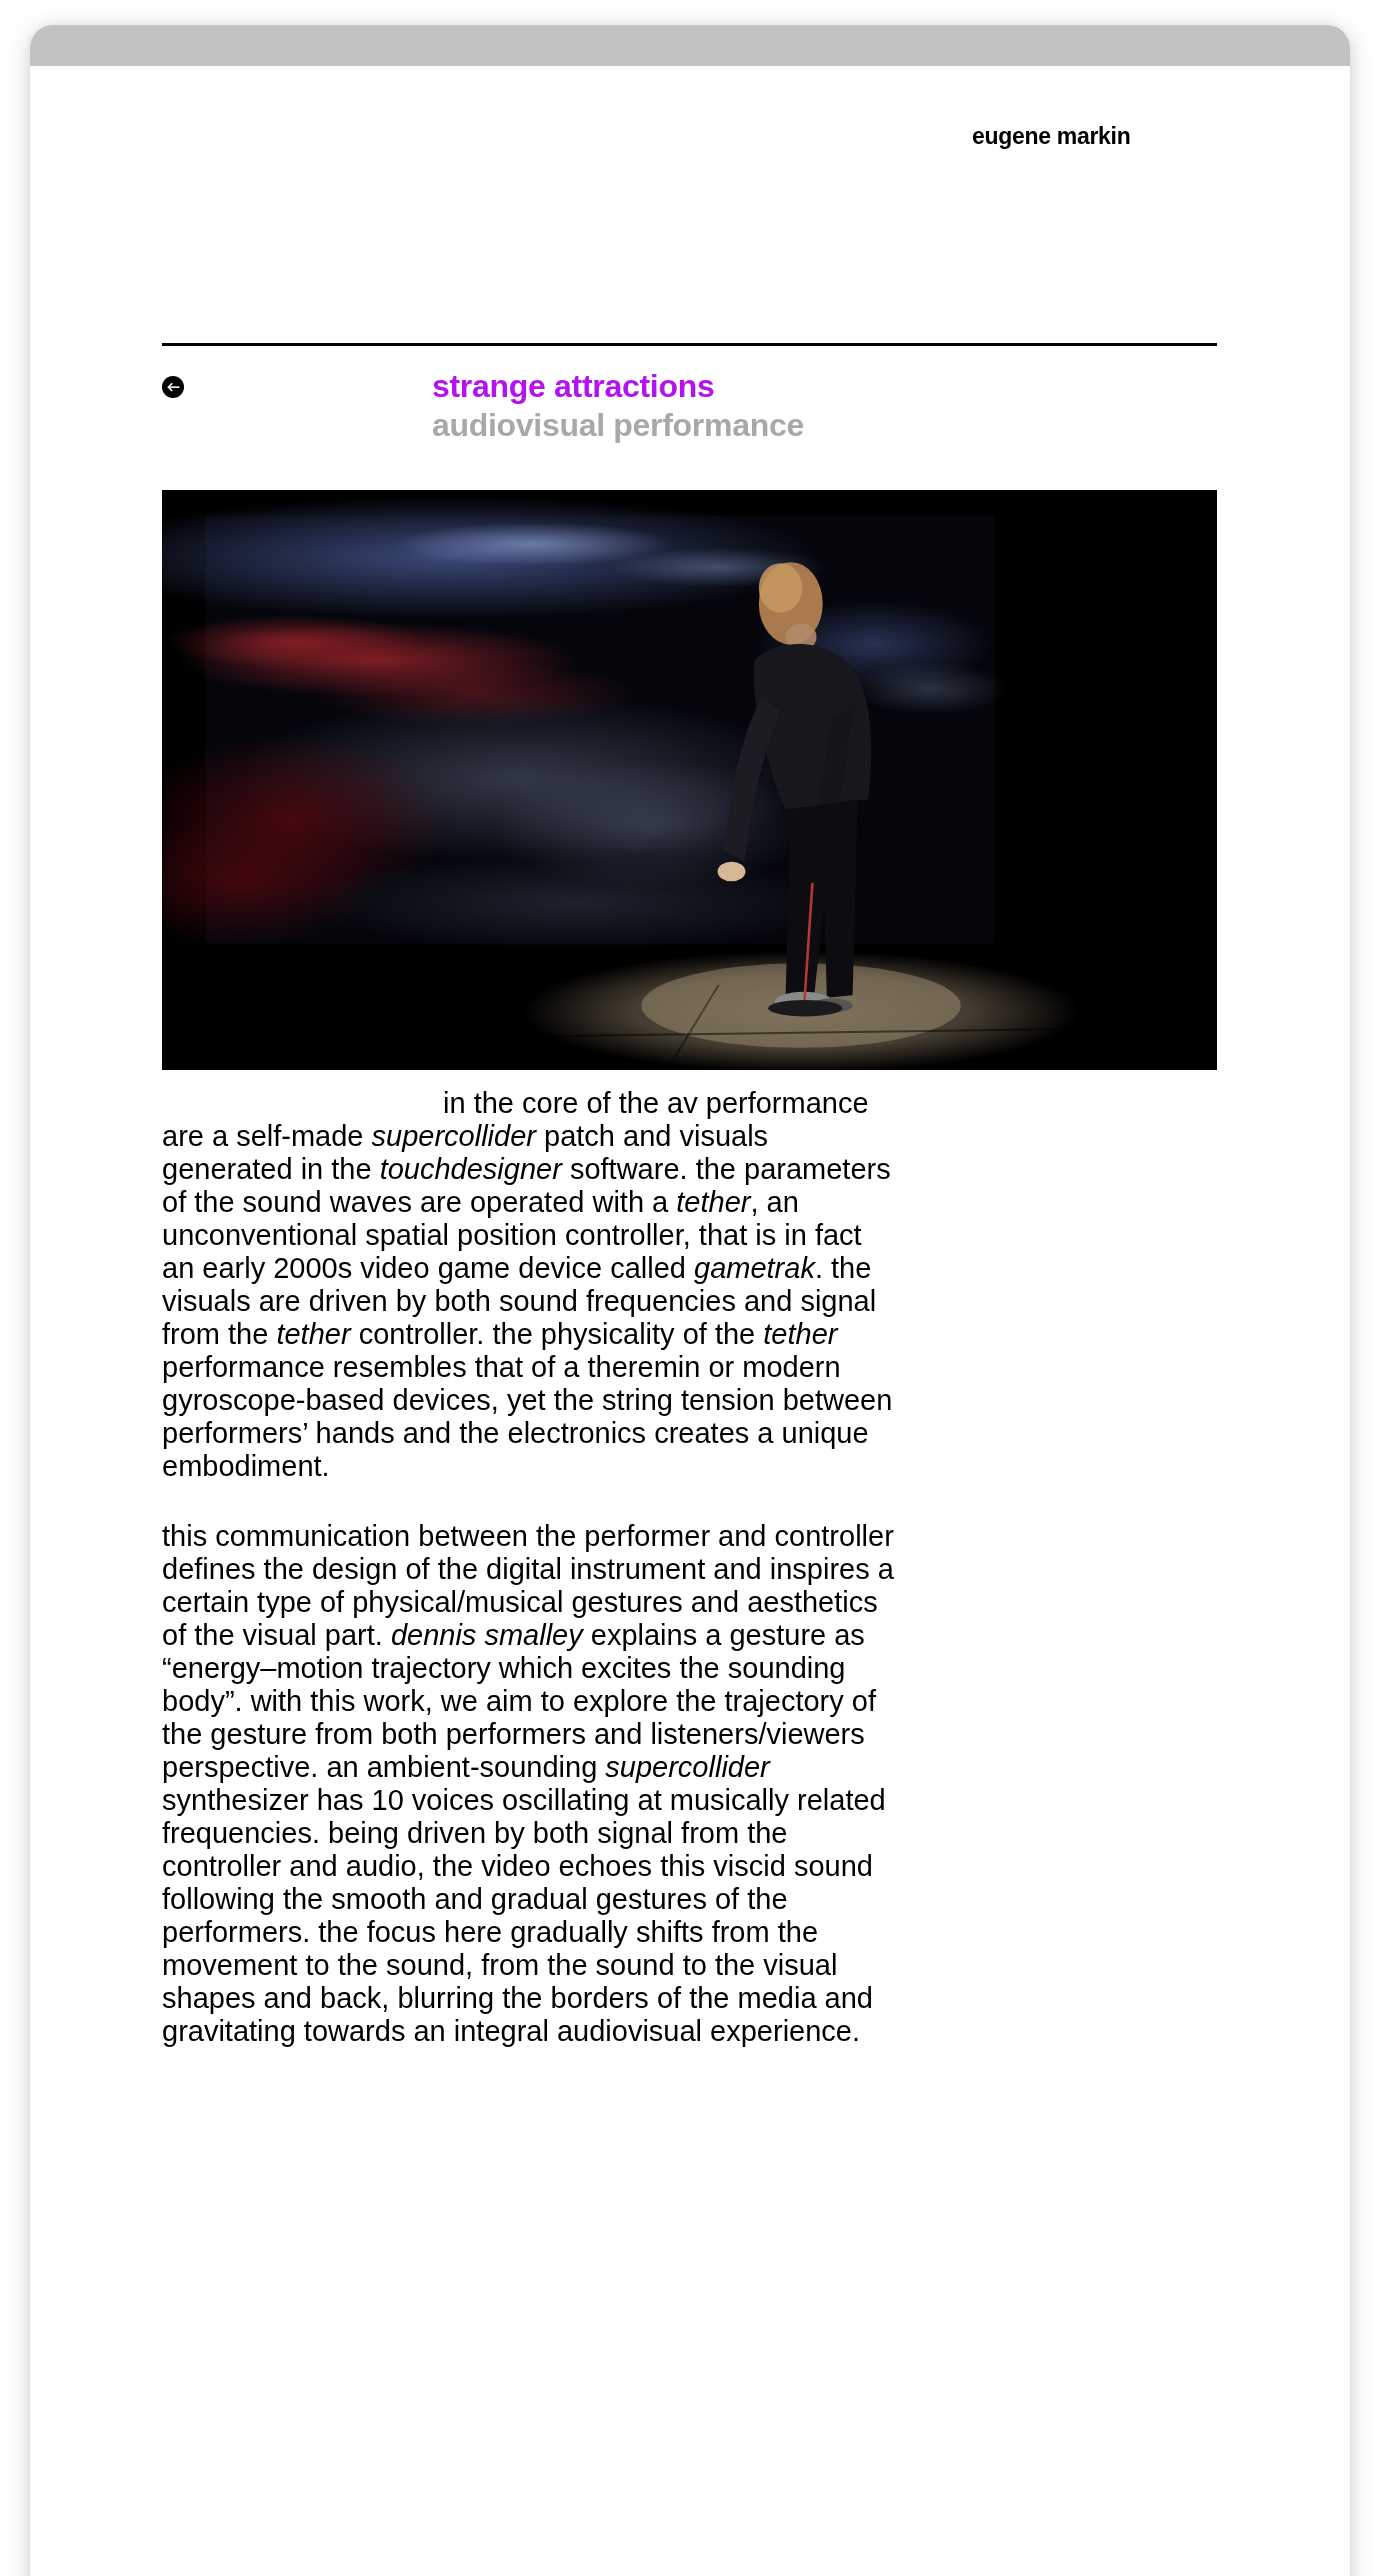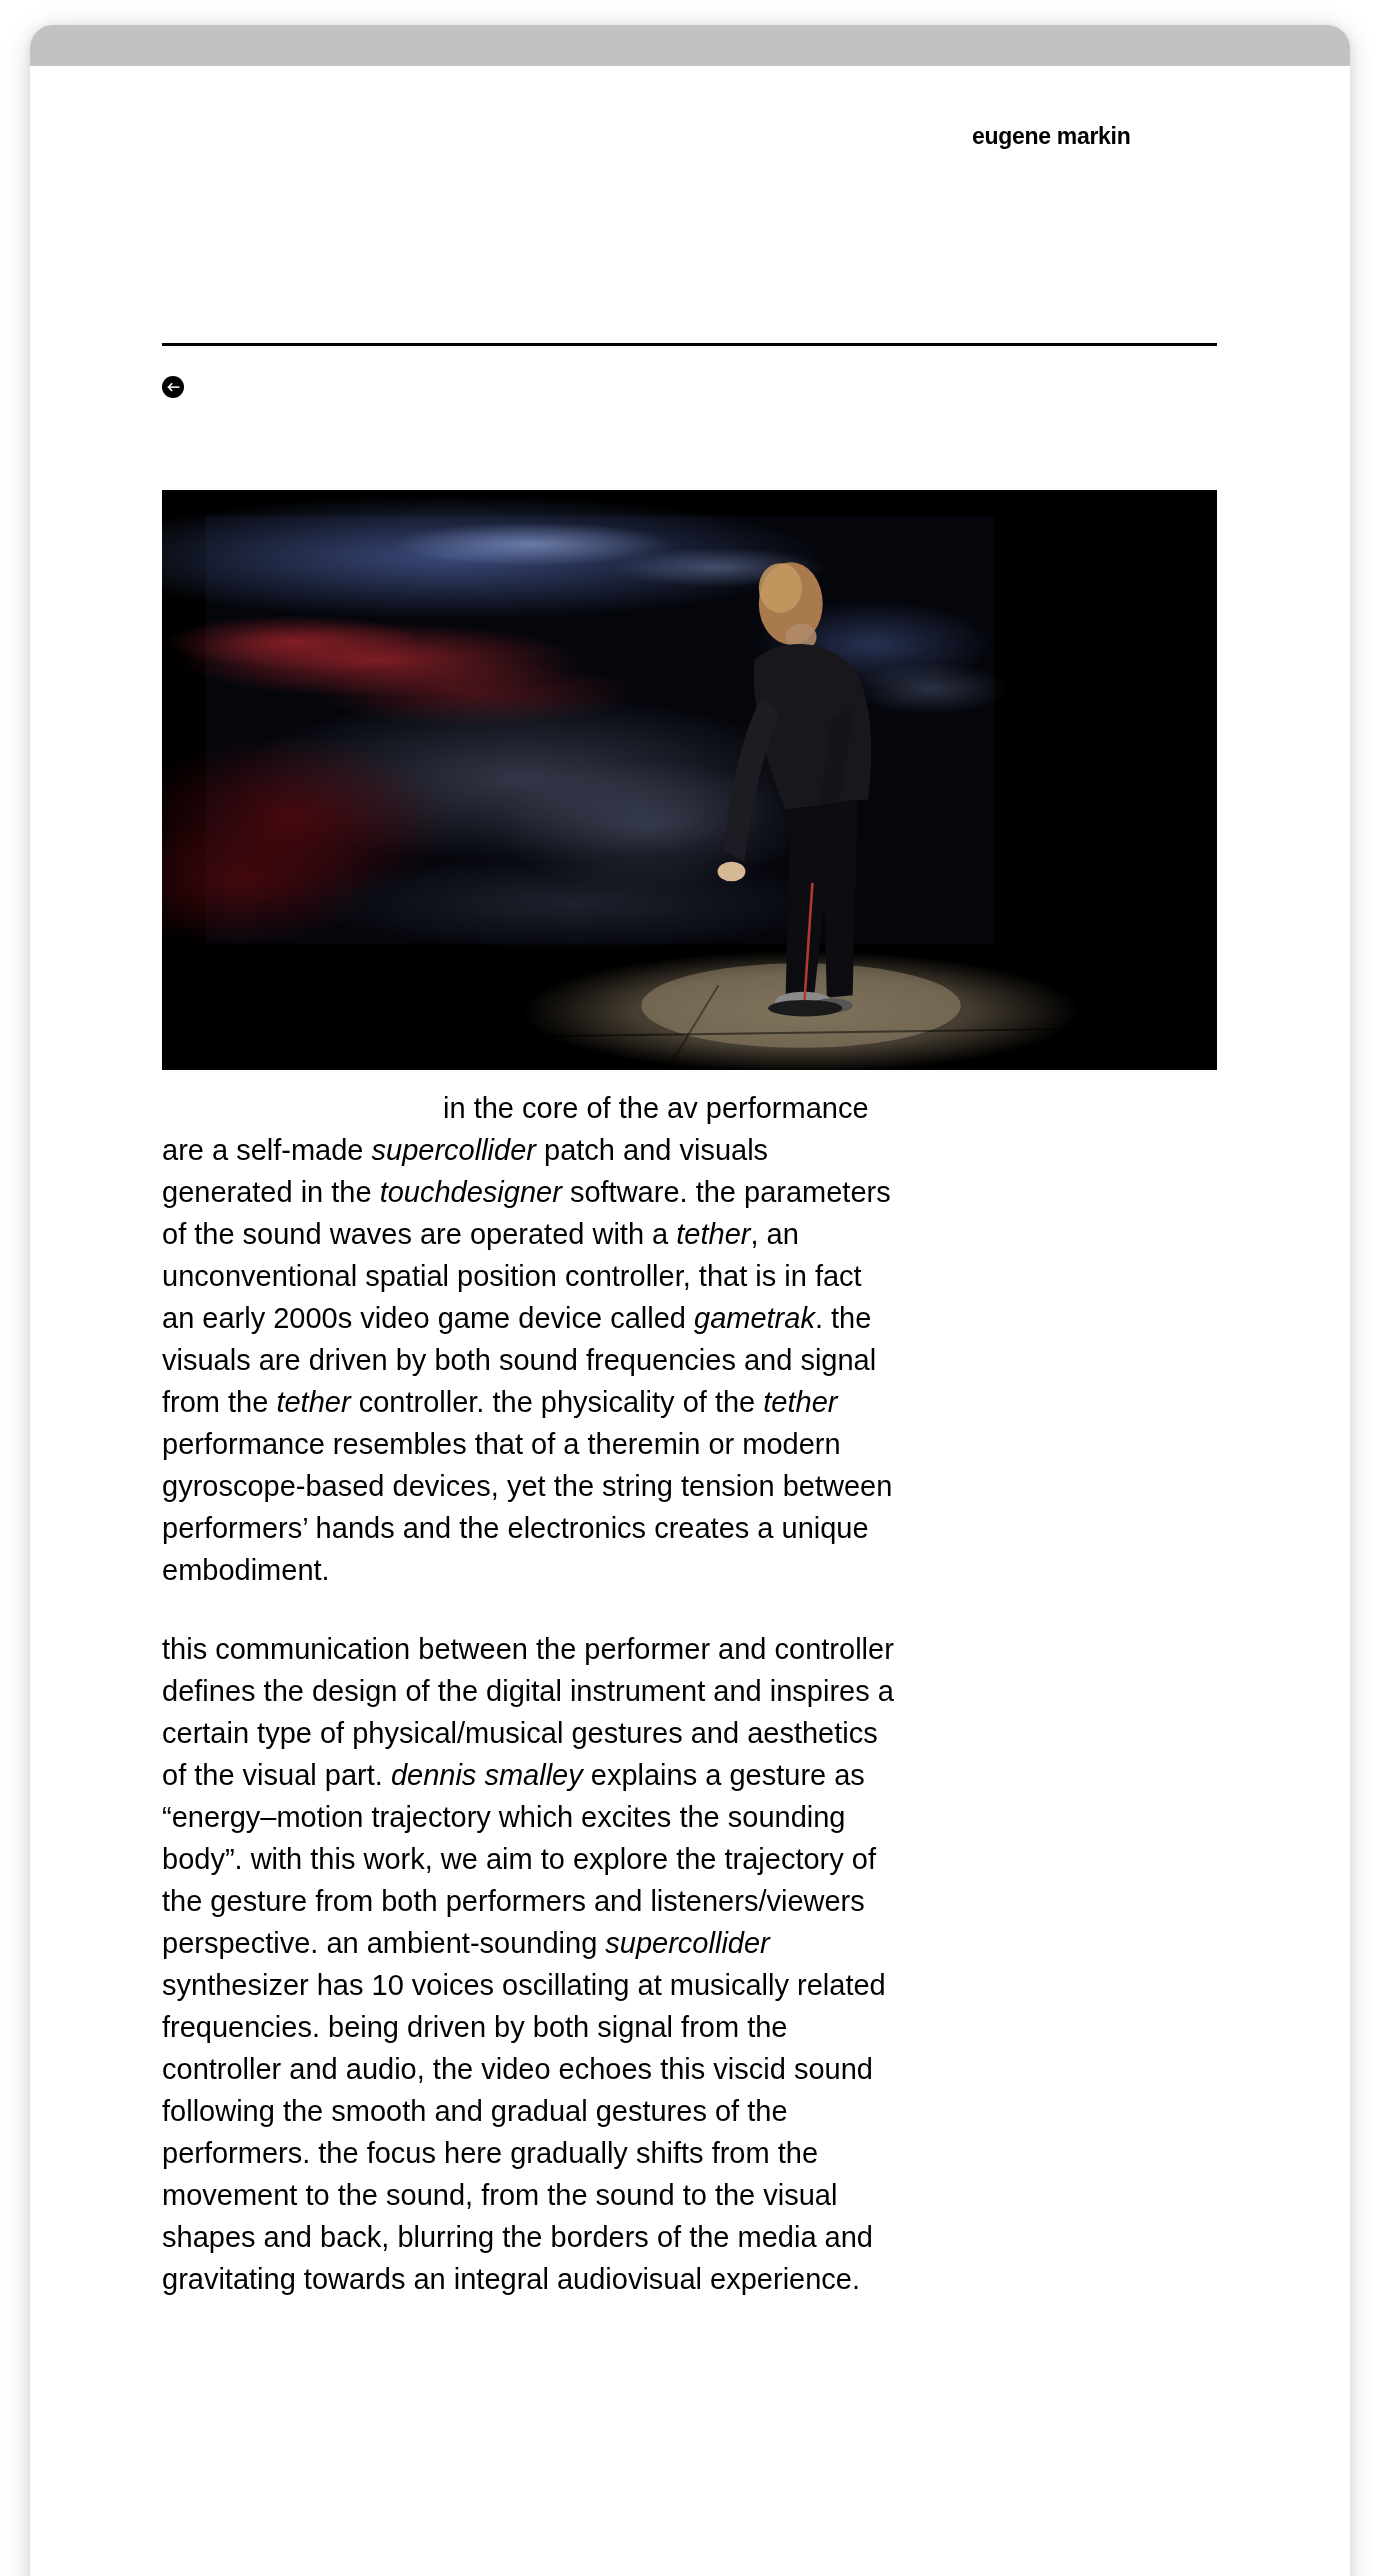--- a/index.html
+++ b/index.html
@@ -27,21 +27,21 @@
 
   .title-block { position:absolute; left:402px; top:342px; line-height:39px;
                  font-size:32px; font-weight:700; letter-spacing:-0.3px; }
   .title-block .title    { color:var(--accent,#b412f0); }
   .title-block .subtitle { color:var(--subtle,#a8a8a8); }
 
   .photo { position:absolute; left:132px; top:465px; width:1055px; height:580px;
            display:block; background:#000; }
 
   .article { position:absolute; left:132px; top:1062px; width:737px;
-             font-size:29px; line-height:42px; letter-spacing:0; }
+             font-size:29px; line-height:33px; letter-spacing:0; }
   .article p + p { margin-top:37px; }
   .article p.indent { text-indent:281px; }
   .article i { font-style:italic; }
 </style>
 </head>
 <body>
 
 <div class="card">
 
   <div class="topbar"></div>
@@ -50,20 +50,24 @@
 
   <div class="rule-top"></div>
 
   <button class="back-btn">
     <svg viewBox="0 0 25 20">
       <line x1="3" y1="10" x2="24" y2="10" stroke="#fff" stroke-width="3"></line>
       <polyline points="10,2.5 2.5,10 10,17.5" fill="none" stroke="#fff" stroke-width="3"></polyline>
     </svg>
   </button>
 
+  <div class="title-block">
+    <div class="title">strange attractions</div>
+    <div class="subtitle">audiovisual performance</div>
+  </div>
 
   <svg class="photo" viewBox="0 0 2047 1125" preserveAspectRatio="none">
     <defs>
       <radialGradient id="gBlue">
           <stop offset="0" stop-color="#43558c"></stop>
           <stop offset="1" stop-color="#43558c" stop-opacity="0"></stop>
         </radialGradient>
       <radialGradient id="gLBlue">
           <stop offset="0" stop-color="#9fb4e8"></stop>
           <stop offset="1" stop-color="#9fb4e8" stop-opacity="0"></stop>

